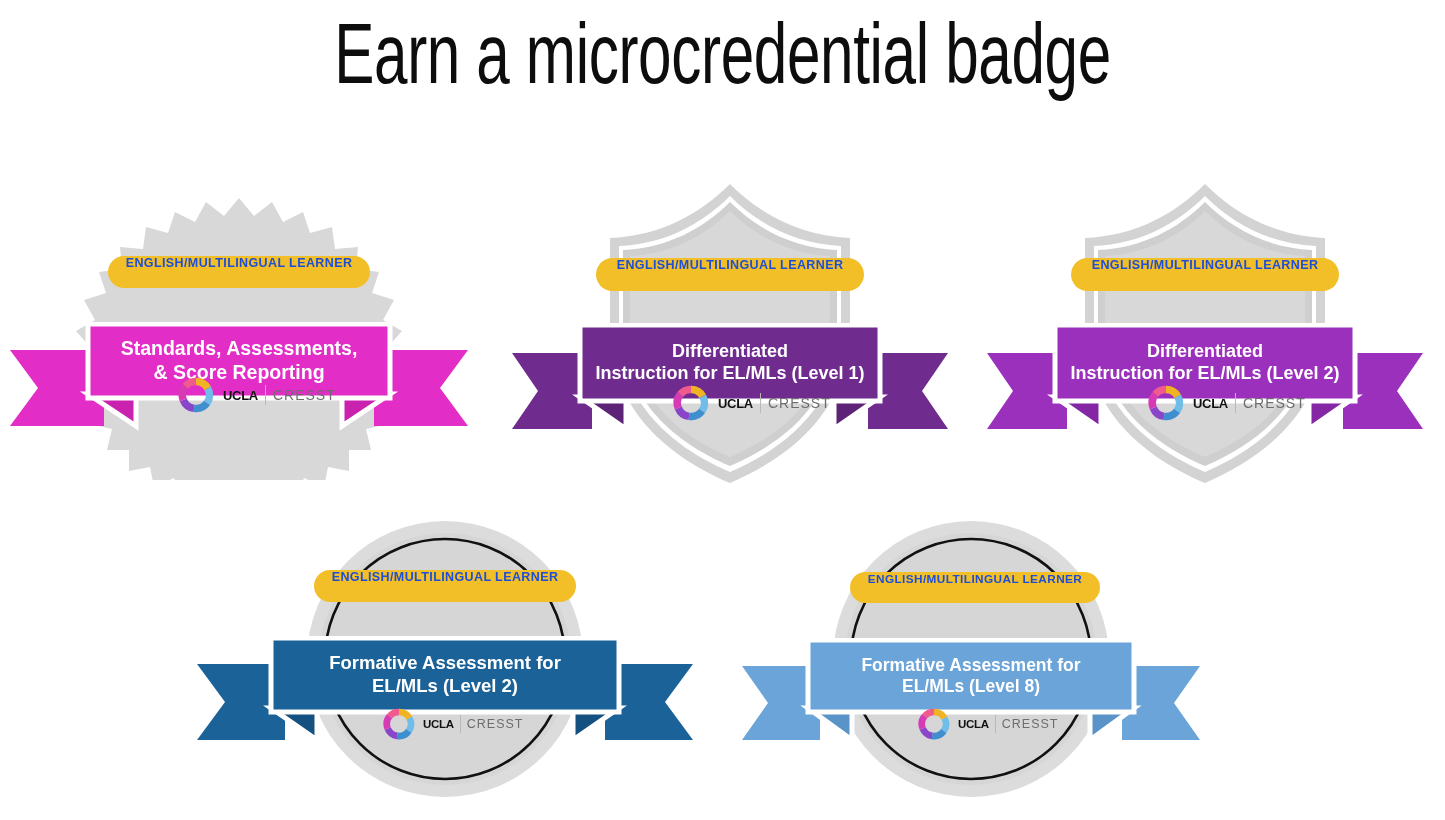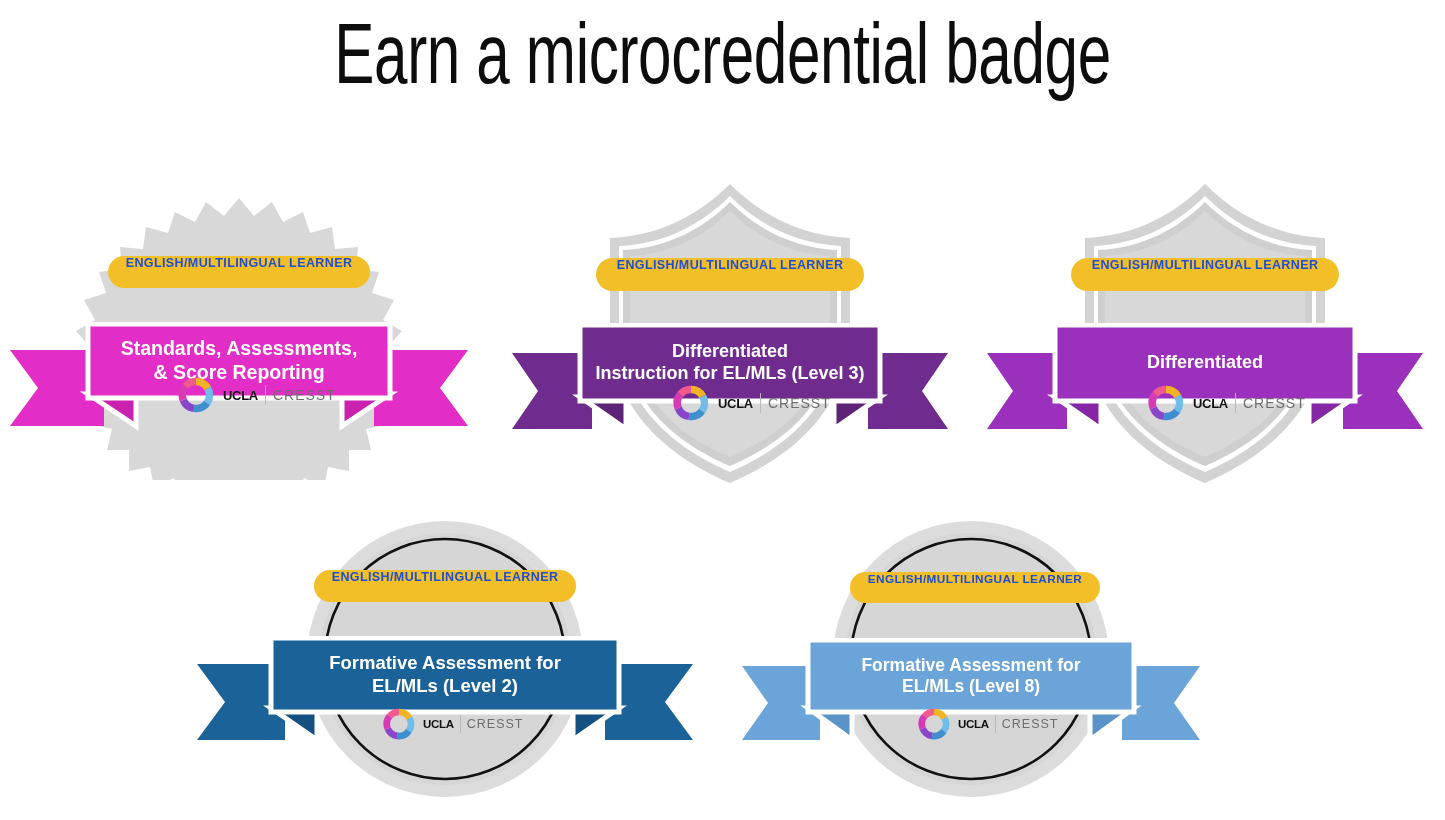--- a/index.html
+++ b/index.html
@@ -143,21 +143,21 @@
   <div class="ribbon" style="left:0px;top:105px;width:440px;height:112px;">
     <svg class="ribbon-svg" width="440" height="112" viewBox="0 0 440 112" aria-hidden="true">
       <path fill="#6f2b8e" d="M2,30 L82,30 L82,106 L2,106 L28,68 Z"></path>
       <path fill="#6f2b8e" d="M358,30 L438,30 L412,68 L438,106 L358,106 Z"></path>
       <path fill="#5d2377" stroke="#ffffff" stroke-width="5" d="M70,74 L116,74 L116,106 Z"></path>
       <path fill="#5d2377" stroke="#ffffff" stroke-width="5" d="M370,74 L324,74 L324,106 Z"></path>
       <rect x="70" y="2" width="300" height="76" fill="#6f2b8e" stroke="#ffffff" stroke-width="5"></rect>
     </svg>
     <div class="ribbon-label" style="left:70px;top:2px;width:300px;height:76px;font-size:18px;">
       <span>Differentiated</span>
-      <span>Instruction for EL/MLs (Level 3)</span>
+      <span>Instruction for EL/MLs (Level 1)</span>
     </div>
   </div>
 
   <div class="logo" style="left:163px;top:207px;">
     <svg class="logo-ring" width="36" height="36" viewBox="0 0 36 36" aria-hidden="true">
       <g fill="none" stroke-width="7.5">
         <path stroke="#f0b323" d="M18 4.5 A13.5 13.5 0 0 1 29.7 11.3"></path>
         <path stroke="#6fbde8" d="M29.7 11.3 A13.5 13.5 0 0 1 29.0 25.9"></path>
         <path stroke="#3f8fd0" d="M29.0 25.9 A13.5 13.5 0 0 1 16.0 31.4"></path>
         <path stroke="#8a46c8" d="M16.0 31.4 A13.5 13.5 0 0 1 5.3 23.0"></path>
@@ -189,20 +189,21 @@
   <div class="ribbon" style="left:0px;top:105px;width:440px;height:112px;">
     <svg class="ribbon-svg" width="440" height="112" viewBox="0 0 440 112" aria-hidden="true">
       <path fill="#9b30bd" d="M2,30 L82,30 L82,106 L2,106 L28,68 Z"></path>
       <path fill="#9b30bd" d="M358,30 L438,30 L412,68 L438,106 L358,106 Z"></path>
       <path fill="#8526a4" stroke="#ffffff" stroke-width="5" d="M70,74 L116,74 L116,106 Z"></path>
       <path fill="#8526a4" stroke="#ffffff" stroke-width="5" d="M370,74 L324,74 L324,106 Z"></path>
       <rect x="70" y="2" width="300" height="76" fill="#9b30bd" stroke="#ffffff" stroke-width="5"></rect>
     </svg>
     <div class="ribbon-label" style="left:70px;top:2px;width:300px;height:76px;font-size:18px;">
       <span>Differentiated</span>
+      <span>Instruction for EL/MLs (Level 2)</span>
     </div>
   </div>
 
   <div class="logo" style="left:163px;top:207px;">
     <svg class="logo-ring" width="36" height="36" viewBox="0 0 36 36" aria-hidden="true">
       <g fill="none" stroke-width="7.5">
         <path stroke="#f0b323" d="M18 4.5 A13.5 13.5 0 0 1 29.7 11.3"></path>
         <path stroke="#6fbde8" d="M29.7 11.3 A13.5 13.5 0 0 1 29.0 25.9"></path>
         <path stroke="#3f8fd0" d="M29.0 25.9 A13.5 13.5 0 0 1 16.0 31.4"></path>
         <path stroke="#8a46c8" d="M16.0 31.4 A13.5 13.5 0 0 1 5.3 23.0"></path>

